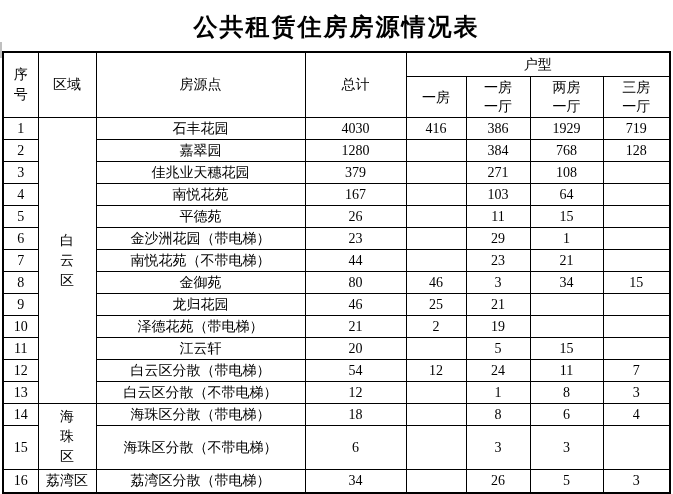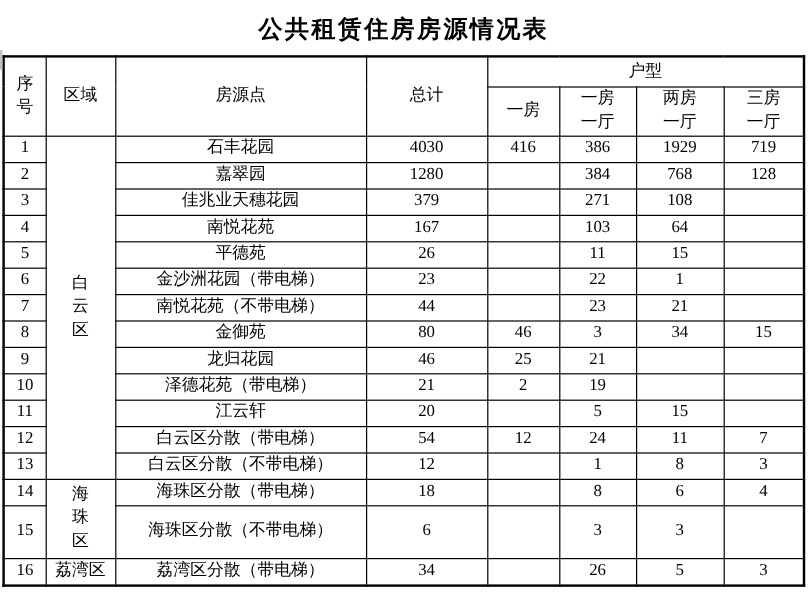--- a/index.html
+++ b/index.html
@@ -9,21 +9,21 @@
     width: 673px;
     height: 494px;
     font-family: "Liberation Serif", "DejaVu Serif", serif;
     color: #000000;
     position: relative;
     overflow: hidden;
   }
   .page-title {
     text-align: center;
     font-weight: bold;
-    font-size: 20px;
+    font-size: 24px;
     letter-spacing: 2px;
     padding-top: 13px;
     line-height: 1.2;
   }
   .edge-artifact {
     position: absolute;
     left: 0;
     top: 42px;
     width: 2px;
     height: 16px;
@@ -136,21 +136,21 @@
       <td></td>
       <td>11</td>
       <td>15</td>
       <td></td>
     </tr>
     <tr class="r">
       <td>6</td>
       <td>金沙洲花园（带电梯）</td>
       <td>23</td>
       <td></td>
-      <td>22</td>
+      <td>29</td>
       <td>1</td>
       <td></td>
     </tr>
     <tr class="r">
       <td>7</td>
       <td>南悦花苑（不带电梯）</td>
       <td>44</td>
       <td></td>
       <td>23</td>
       <td>21</td>

